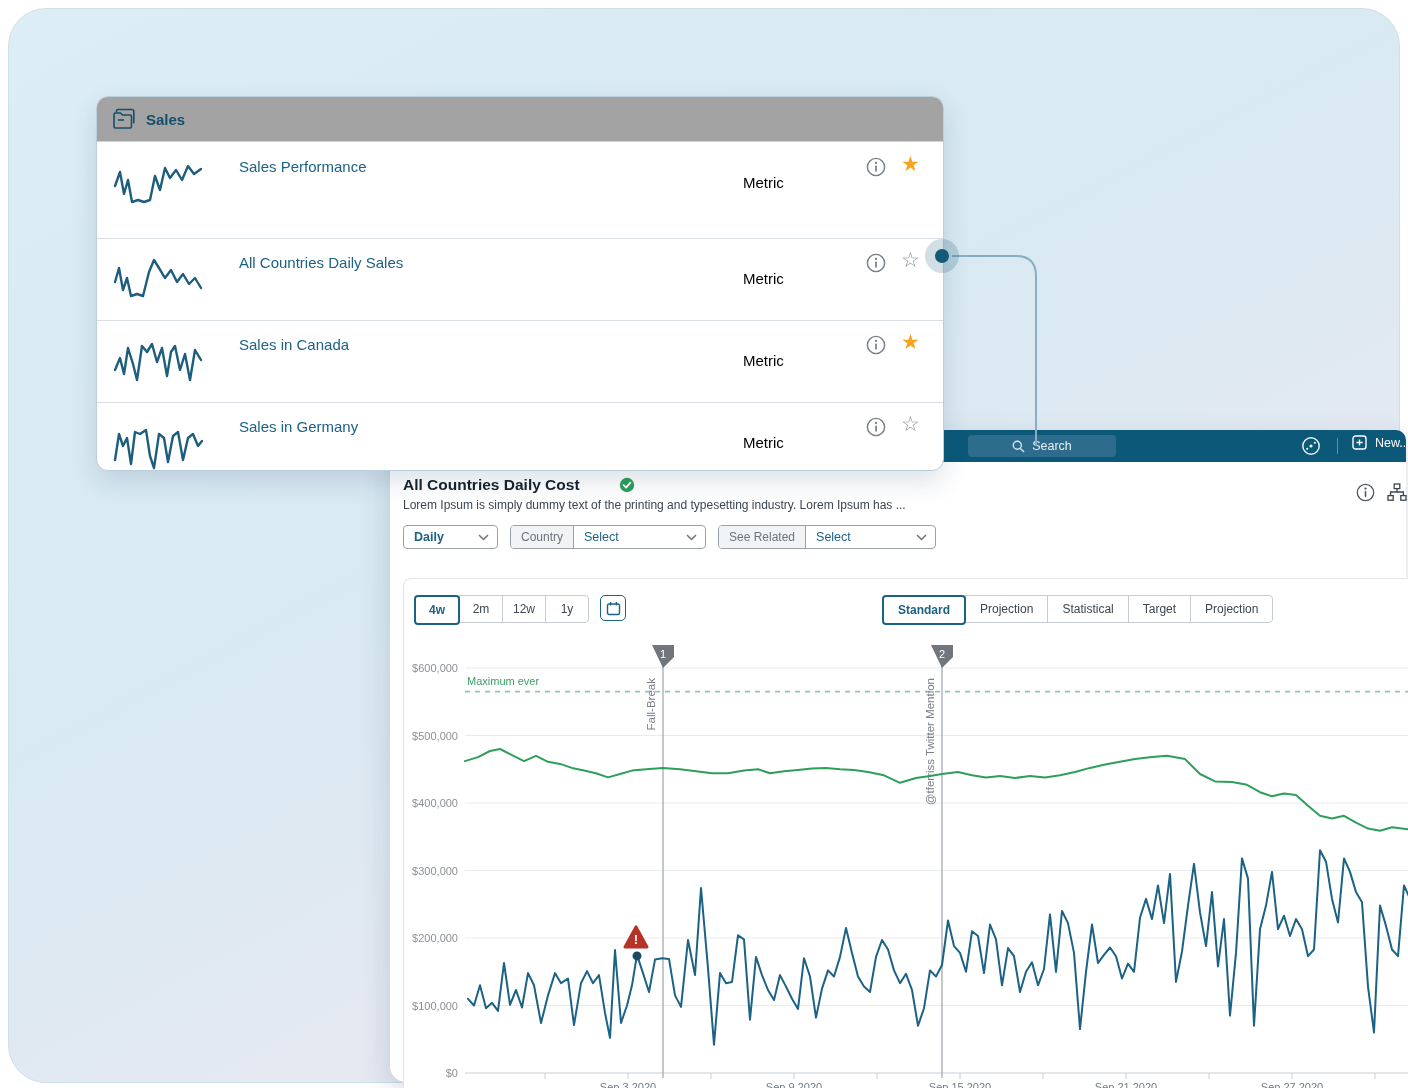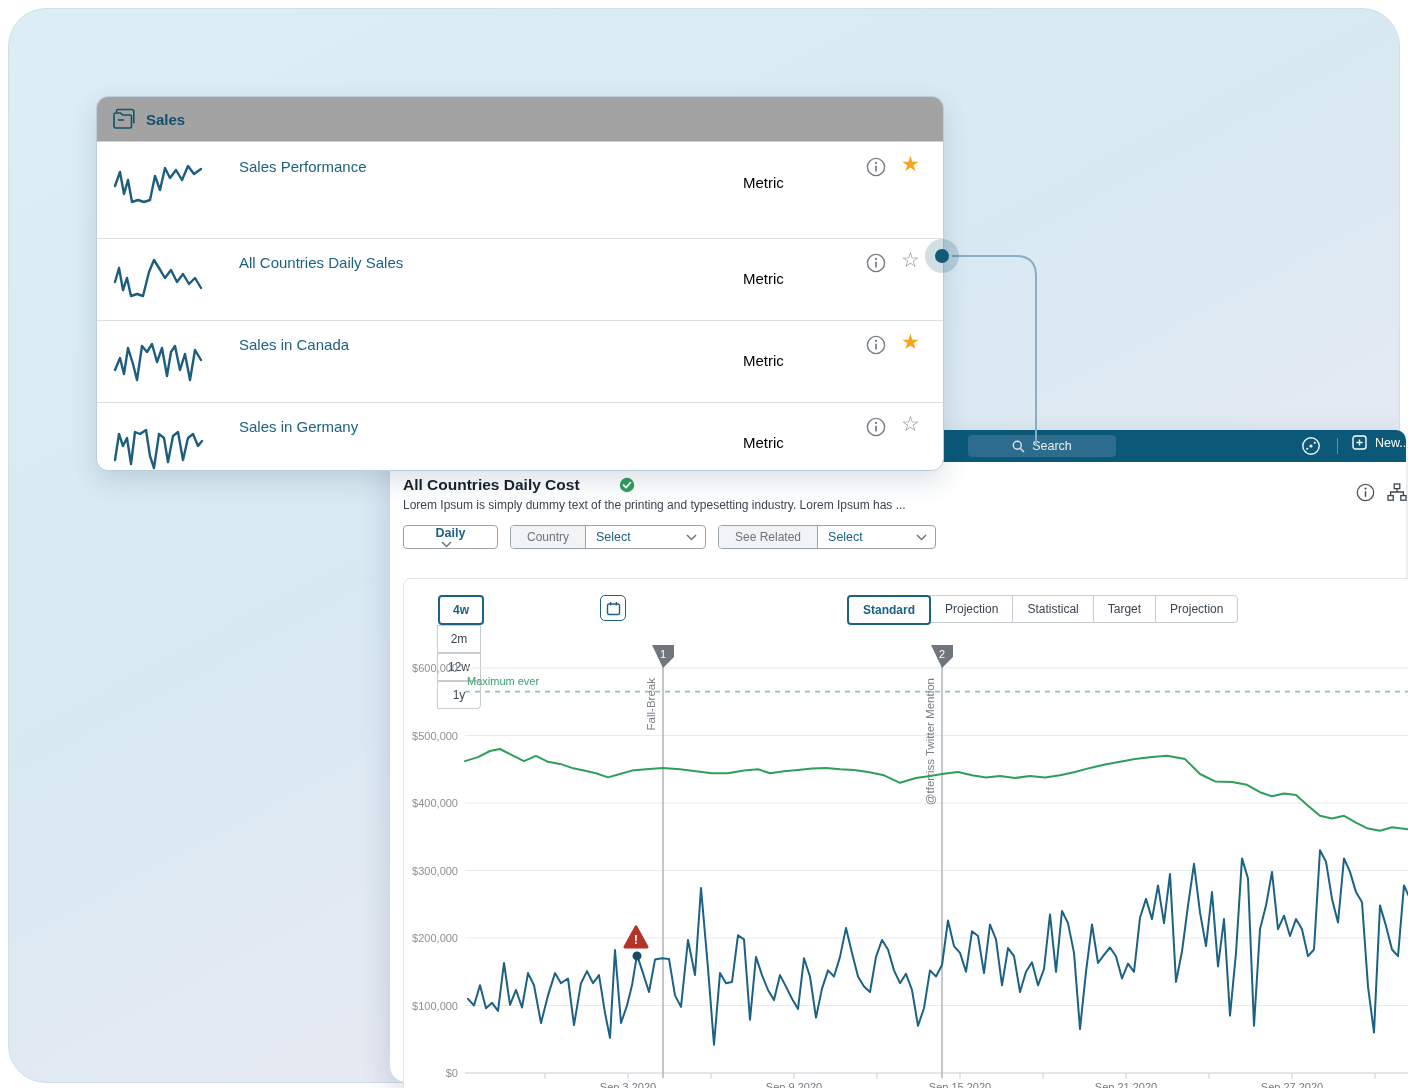--- a/index.html
+++ b/index.html
@@ -38,42 +38,42 @@
   .tb-new span{font-size:12.5px;color:#fff;margin-left:8px;white-space:nowrap;}
   .panel-title{position:absolute;left:13px;top:46px;font-size:15.5px;font-weight:bold;color:#16202a;
                display:flex;align-items:center;gap:32px;}
   .verified{margin-left:7px;}
   .panel-desc{position:absolute;left:13px;top:68px;font-size:12px;color:#3b4650;}
   .hdr-icons{position:absolute;left:966px;top:53px;display:flex;gap:12px;align-items:center;}
   .filters{position:absolute;left:13px;top:95px;display:flex;gap:12px;}
   .filter{height:24px;border:1px solid #9aa2a9;border-radius:4px;display:flex;align-items:center;
           background:#fff;box-sizing:border-box;cursor:pointer;}
   .filter .flabel{font-size:12px;color:#6d747b;background:#f1f3f4;height:100%;display:flex;
-                  align-items:center;padding:0 16px;border-right:1px solid #9aa2a9;
+                  align-items:center;padding:0 10px;border-right:1px solid #9aa2a9;
                   border-radius:3px 0 0 3px;}
   .filter .fvalue{font-size:12.5px;color:#1c6284;padding:0 10px;}
   .filter .chev{margin-right:8px;}
-  .f-daily{width:95px;justify-content:space-between;flex-direction:column;}
+  .f-daily{width:95px;justify-content:space-between;}
   .f-daily .fvalue{font-weight:bold;}
   .f-country{width:196px;}
   .f-related{width:218px;}
   .fgrow{flex:1;}
   
   .chart-box{position:absolute;left:13px;top:148px;width:1010px;height:990px;
              border:1px solid #e1e5e9;border-radius:8px;background:#fff;}
-  .ranges{position:absolute;left:48px;top:165px;display:flex;z-index:7;flex-direction:column;}
+  .ranges{position:absolute;left:24px;top:165px;display:flex;z-index:7;}
   .rbtn{width:42px;height:26px;border:1px solid #c6ccd2;margin-left:-1px;background:#fff;
         display:flex;align-items:center;justify-content:center;font-size:12px;color:#3b4650;cursor:pointer;}
   .rbtn:first-child{border-radius:4px 0 0 4px;margin-left:0;}
   .rbtn:nth-child(4){border-radius:0 4px 4px 0;}
   .rbtn.active{border:2px solid #1c6284;color:#1c6284;font-weight:bold;border-radius:4px;z-index:2;}
   .calbtn{position:absolute;left:210px;top:165px;width:26px;height:26px;border:1.5px solid #1c6284;
           border-radius:5px;background:#fff;display:flex;align-items:center;justify-content:center;
           box-sizing:border-box;cursor:pointer;z-index:7;}
-  .tabs{position:absolute;left:457px;top:165px;display:flex;z-index:7;}
+  .tabs{position:absolute;left:492px;top:165px;display:flex;z-index:7;}
   .tab{height:26px;border:1px solid #c6ccd2;margin-left:-1px;background:#fff;padding:0 14px;
        display:flex;align-items:center;font-size:12px;color:#3b4650;cursor:pointer;}
   .tab:first-child{margin-left:0;}
   .tab:last-child{border-radius:0 4px 4px 0;}
   .tab.active{border:2px solid #1c6284;color:#1c6284;font-weight:bold;border-radius:4px;z-index:2;}
   .chart-svg{position:absolute;left:0;top:0;z-index:6;pointer-events:none;}
   .connector-svg{position:absolute;left:0;top:0;z-index:40;pointer-events:none;}
 </style>
 </head>
 <body>

